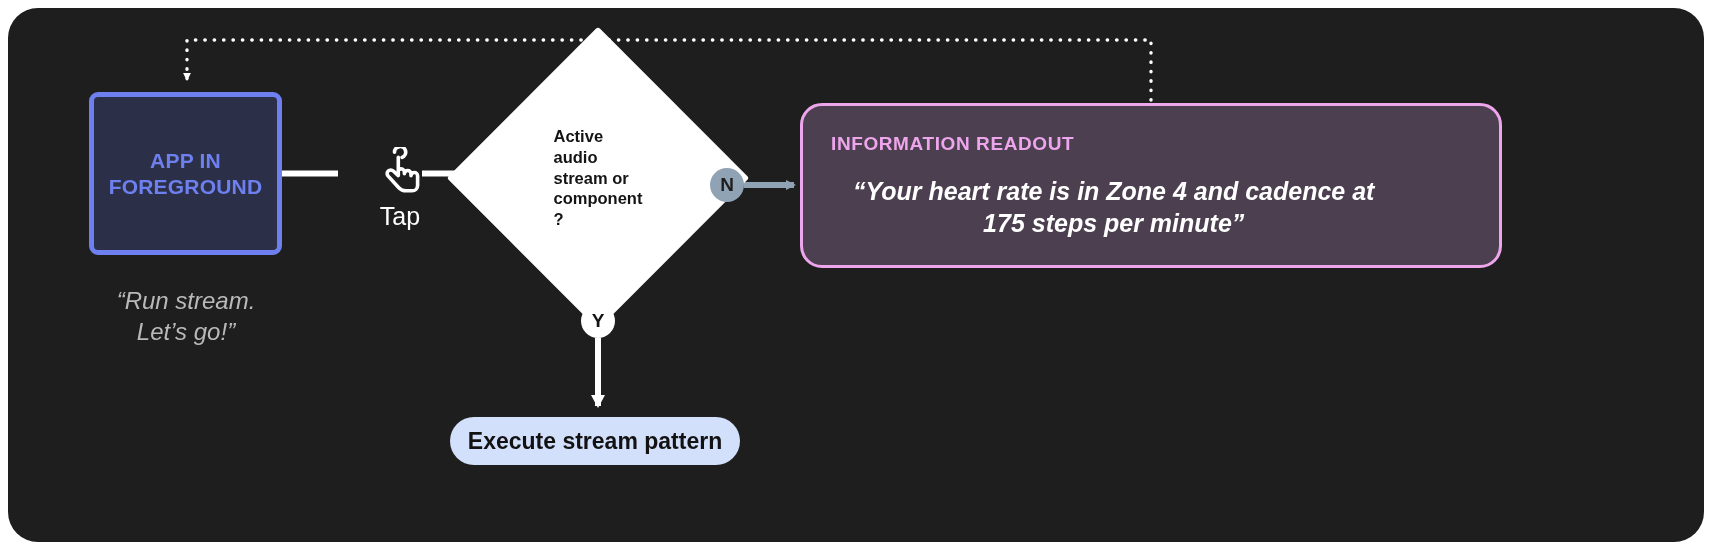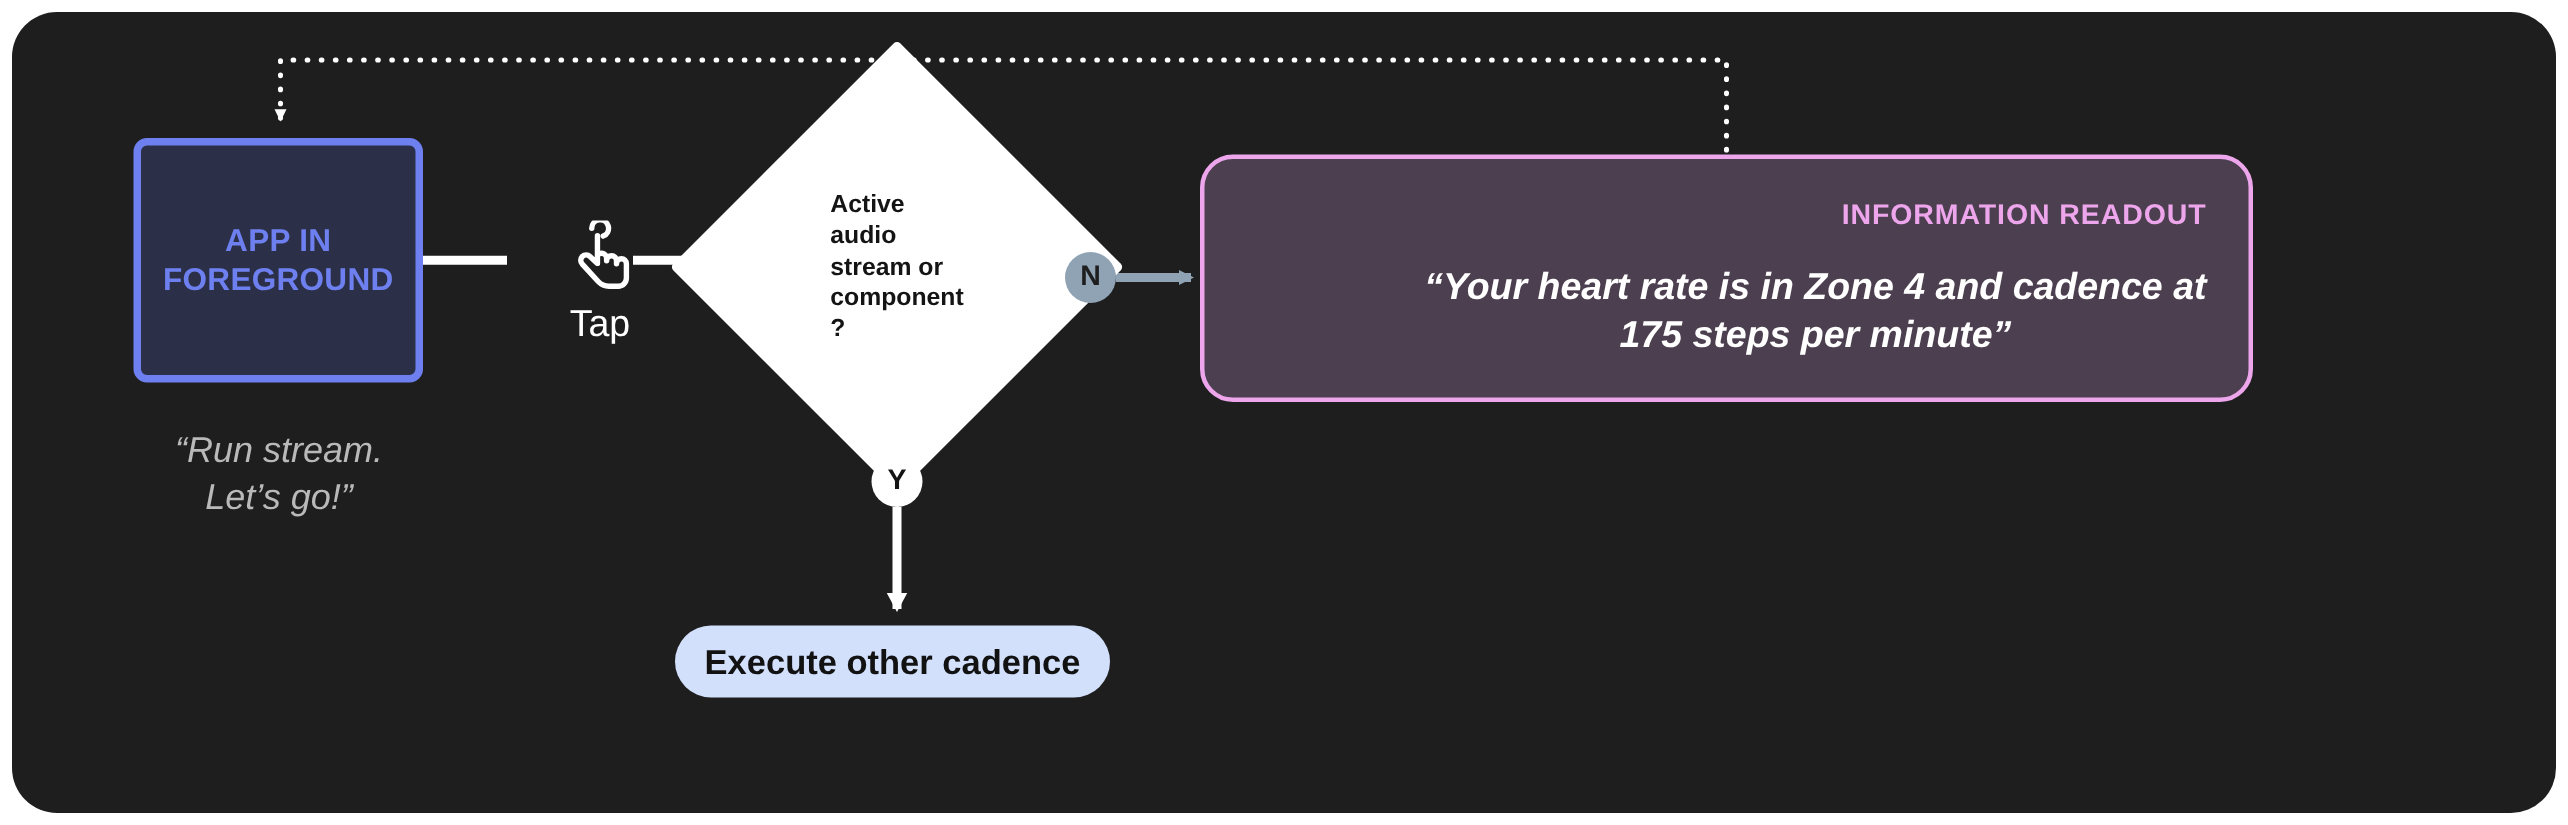--- a/index.html
+++ b/index.html
@@ -160,21 +160,21 @@
     left: 792px;
     top: 95px;
     width: 702px;
     height: 165px;
     box-sizing: border-box;
     background: #4c3f4f;
     border: 3px solid #eda5ec;
     border-radius: 22px;
     display: flex;
     flex-direction: column;
-    align-items: flex-end;
+    align-items: flex-start;
     justify-content: center;
     padding: 0 28px;
   }
   .readout-title {
     color: #eda5ec;
     font-size: 19px;
     font-weight: bold;
     letter-spacing: 0.6px;
     text-align: center;
     margin-bottom: 20px;
@@ -276,17 +276,17 @@
       <span>Y</span>
     </div>
 
     <div class="readout">
       <div class="readout-title">INFORMATION READOUT</div>
       <div class="readout-body">“Your heart rate is in Zone 4 and cadence at
 175 steps per minute”</div>
     </div>
 
     <div class="pill">
-      <span>Execute other cadence</span>
+      <span>Execute stream pattern</span>
     </div>
 
   </div>
 </div>
 
 </body></html>

